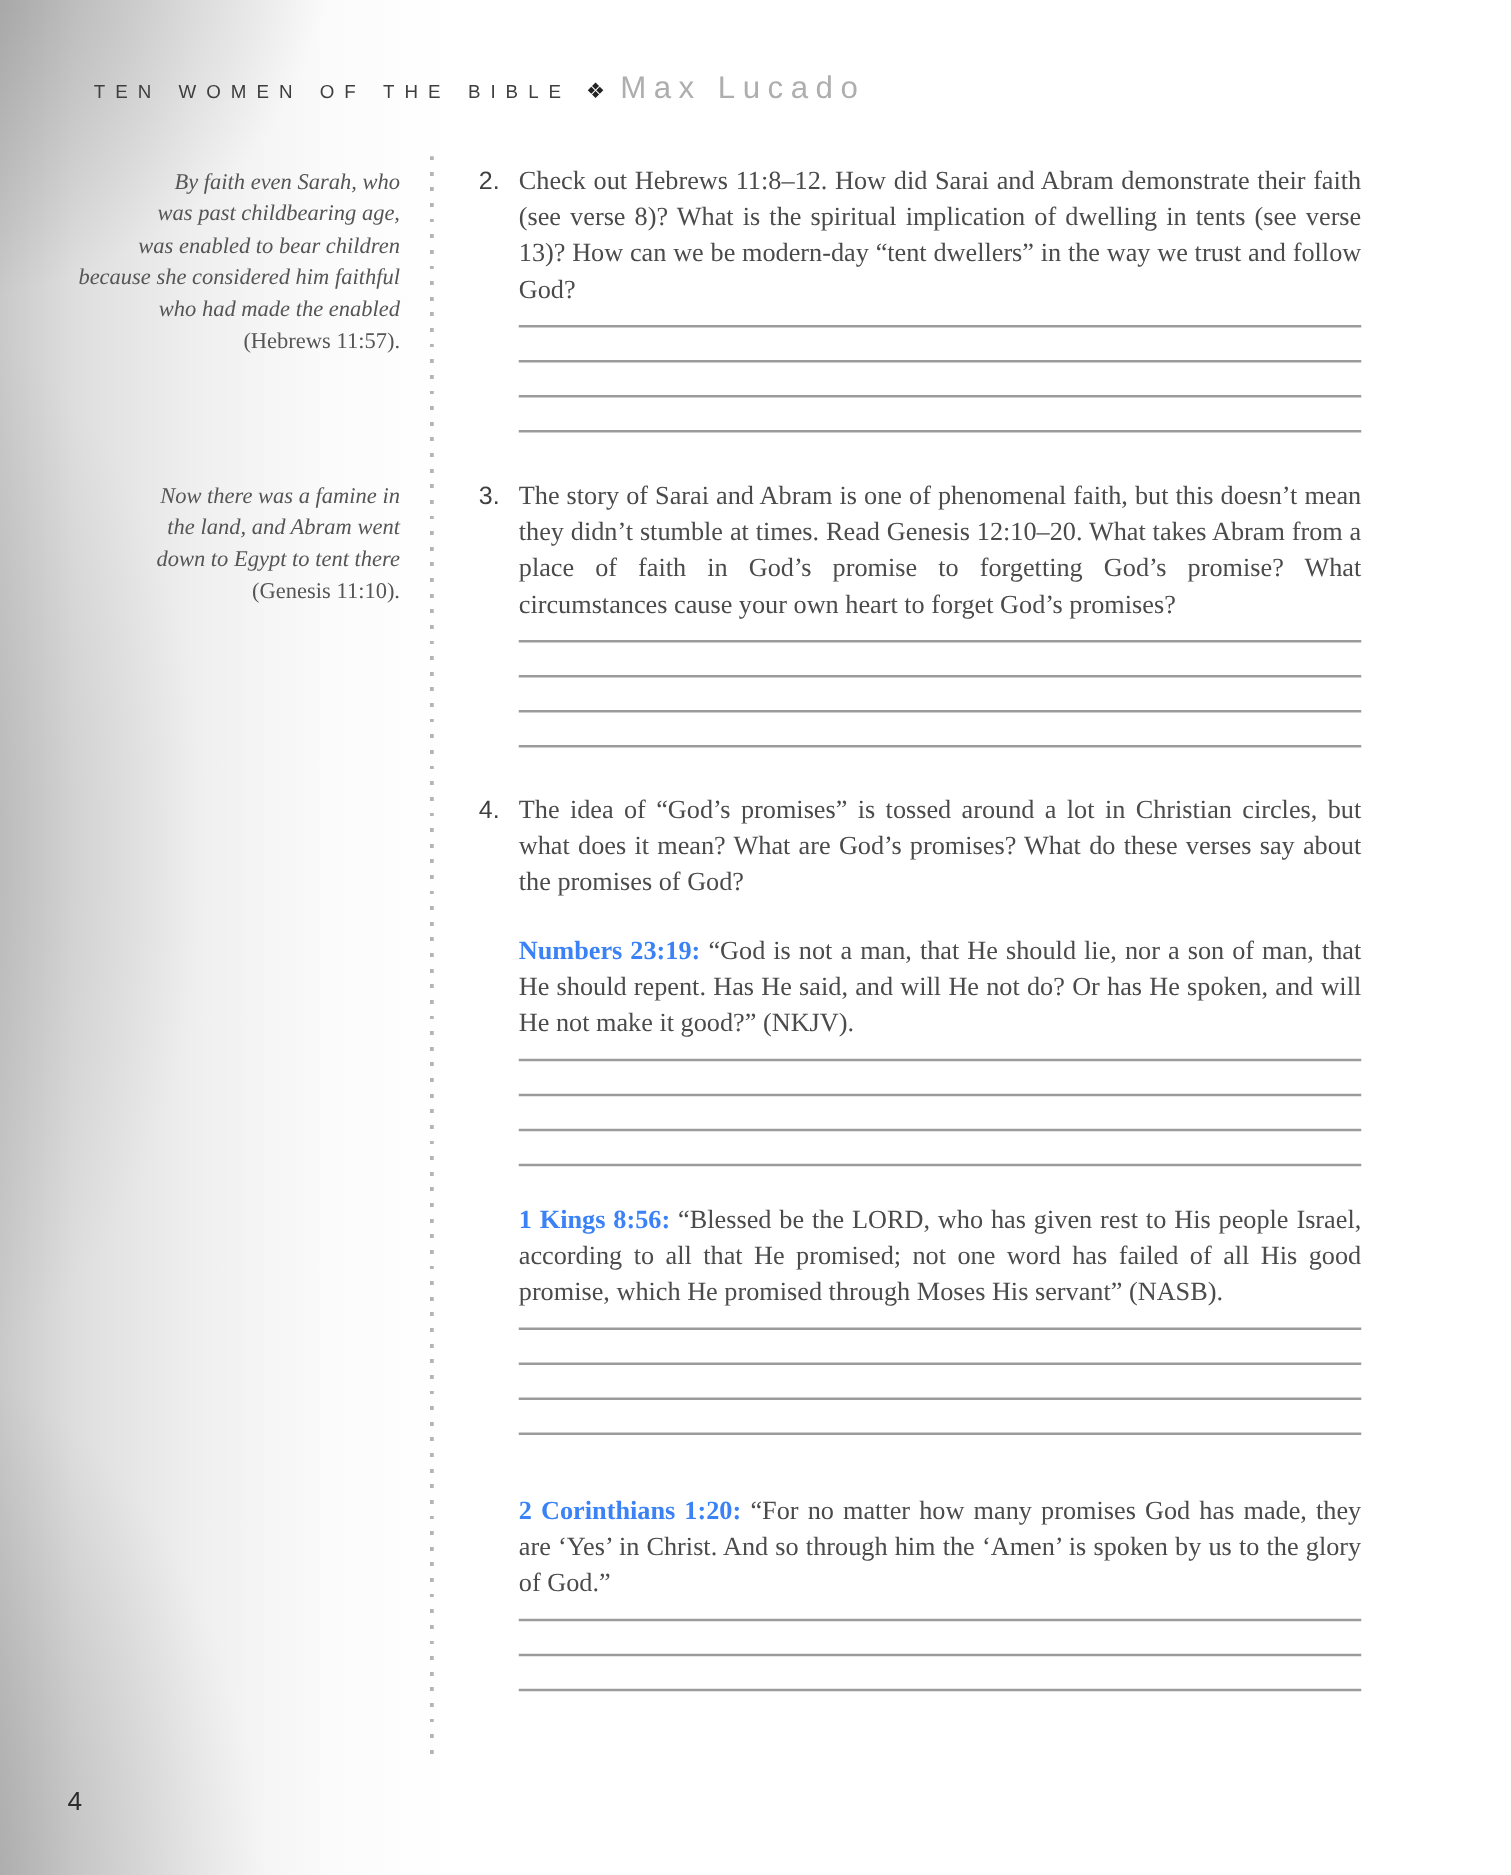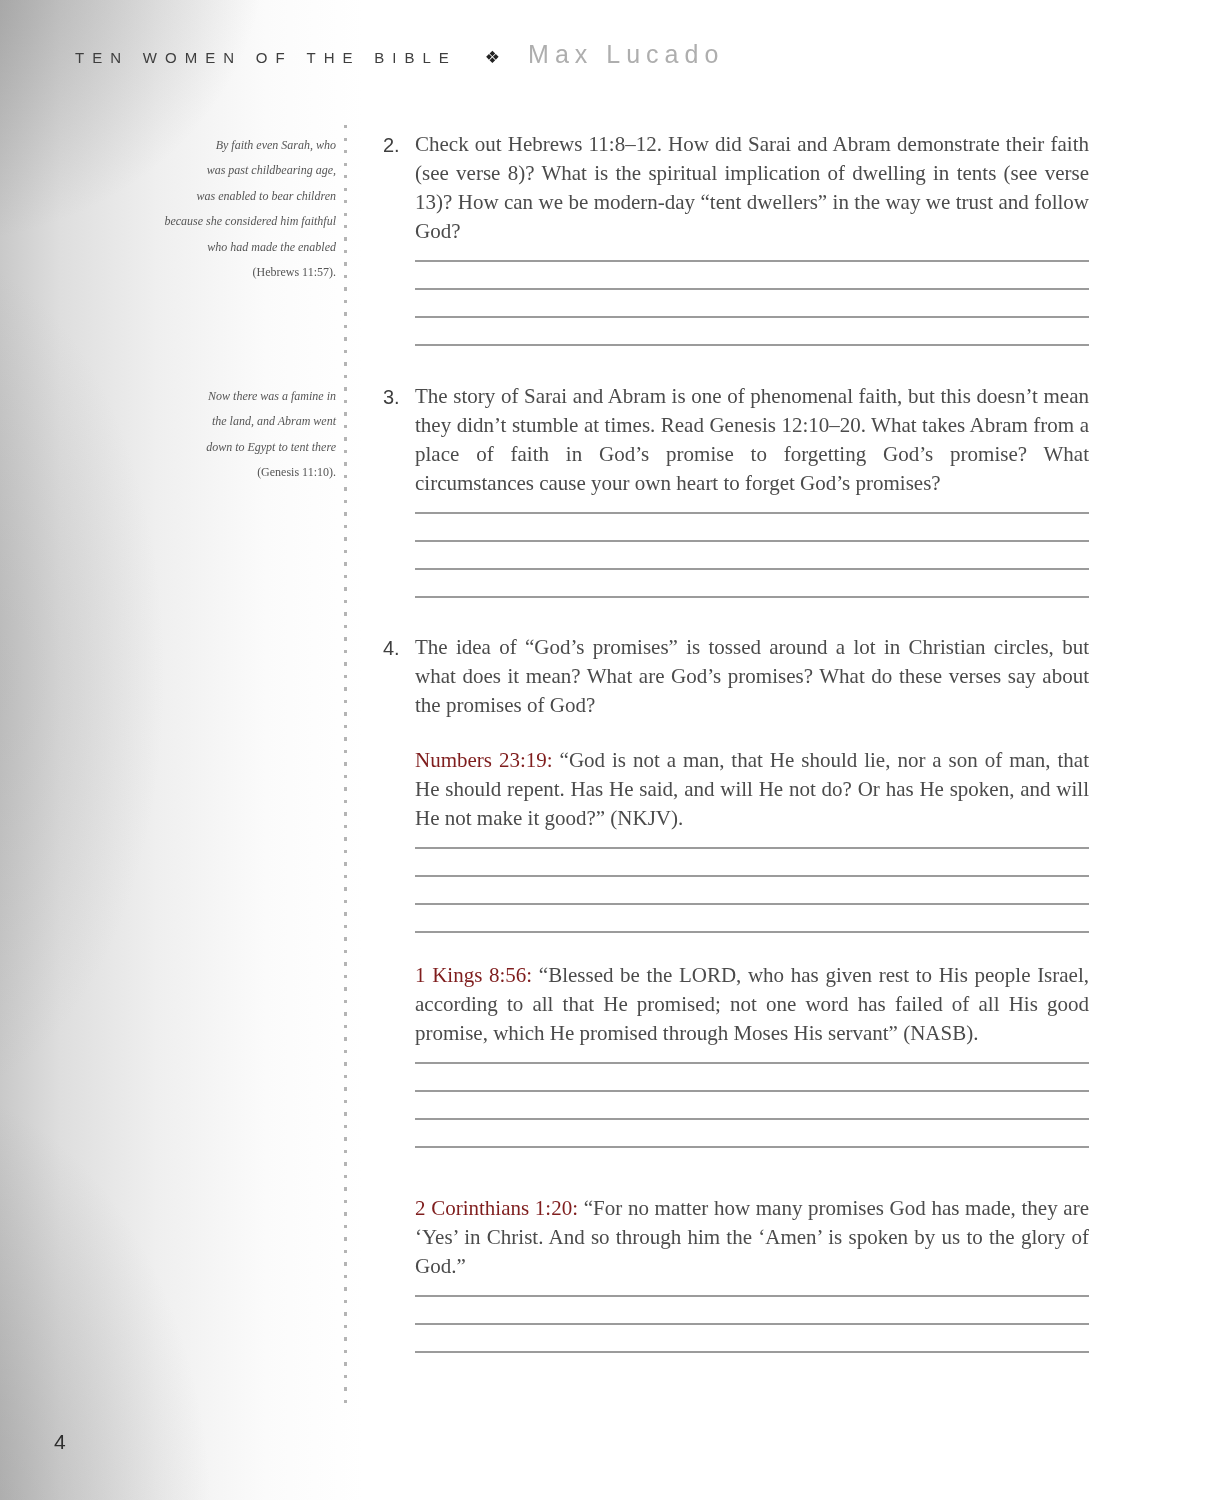--- a/index.html
+++ b/index.html
@@ -10,42 +10,42 @@
     background:
       radial-gradient(ellipse 480px 420px at -70px -50px, rgba(110,110,110,0.50), transparent 70%),
       radial-gradient(ellipse 420px 620px at -90px 102%, rgba(120,120,120,0.48), transparent 72%),
       radial-gradient(ellipse 300px 560px at -60px 45%, rgba(140,140,140,0.30), transparent 75%),
       linear-gradient(to right, #c9c9c9 0, #dedede 5%, #efefef 13%, #fbfbfb 22%, #ffffff 30%);
     overflow: hidden;
   }
 
   
   .header {
-    position: absolute; left: 75px; top: 40px;
-    display: flex; align-items: baseline; gap: 28px;
+    position: absolute; left: 75px; top: 56px;
+    display: flex; align-items: baseline; gap: 12px;
     font-family: "Liberation Sans", sans-serif;
   }
   .book-title {
     font-variant: small-caps;
     text-transform: lowercase;
     font-size: 21px; letter-spacing: 8px;
     color: #3e3e3e; font-weight: 400;
   }
   .header-diamond { font-size: 17px; color: #232323; }
   .author {
     font-size: 25px; letter-spacing: 6px;
     color: #aeaeae; font-weight: 400;
   }
 
   
   .margin-quote {
-    position: absolute; left: 56px; width: 280px;
+    position: absolute; left: 40px; width: 280px;
     text-align: right;
     font-style: italic;
-    font-size: 12px; line-height: 25.4px;
+    font-size: 18px; line-height: 25.4px;
     color: #555;
   }
   .margin-quote .ref { font-style: normal; }
 
   
   .dotted-separator {
     position: absolute; left: 344px; top: 125px;
     width: 3px; height: 1284px;
     background: repeating-linear-gradient(to bottom, #b4b4b4 0 3px, transparent 3px 12.5px);
   }
@@ -56,21 +56,21 @@
     font-size: 21px; line-height: 29px; color: #4b4b4b;
   }
   .question { display: flex; }
   .q-number {
     flex: 0 0 32px;
     font-family: "Liberation Sans", sans-serif;
     font-size: 20px; color: #3f3f3f; padding-top: 1px;
   }
   .q-text { flex: 1; text-align: justify; }
   .passage { margin-left: 32px; text-align: justify; }
-  .passage b { font-weight: 400; color: #7f1d1d; }
+  .passage b { font-weight: 700; color: #3b82f6; }
 
   .answer-lines { margin-left: 32px; margin-top: -12px; }
   .answer-line { height: 28px; border-bottom: 2px solid #9b9b9b; }
 
   .mt36 { margin-top: 36px; }
   .mt35 { margin-top: 35px; }
   .mt34 { margin-top: 46px; }
   .mt28 { margin-top: 28px; }
   .mt26 { margin-top: 26px; }
 

